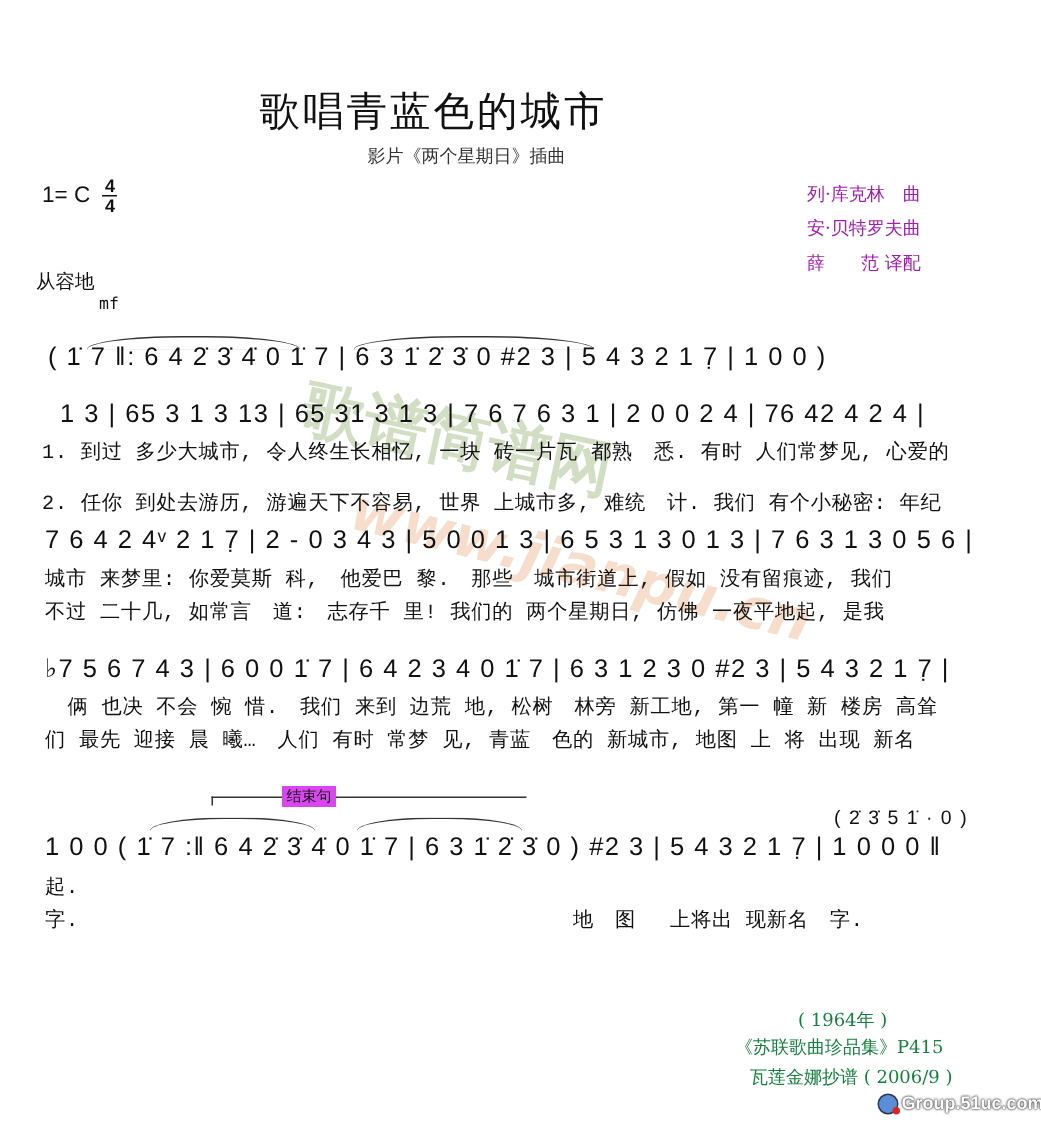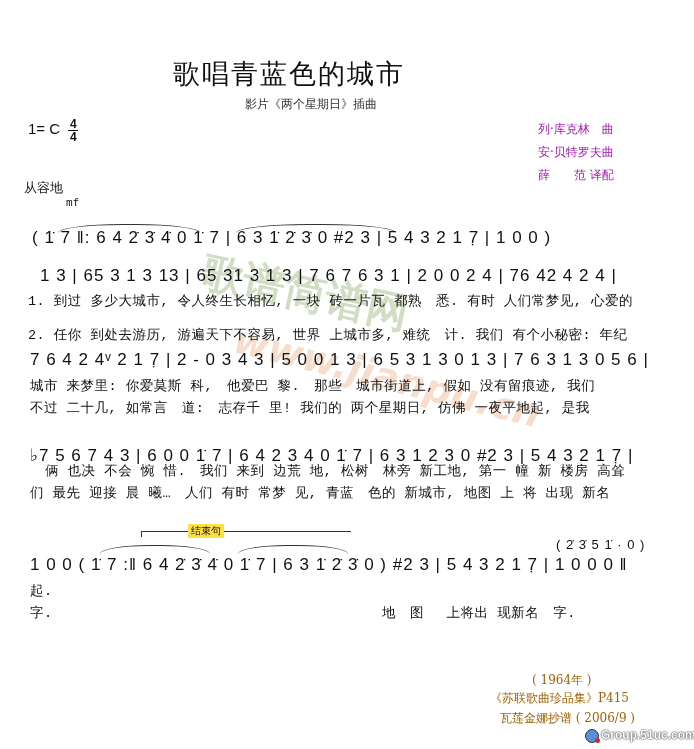--- a/index.html
+++ b/index.html
@@ -16,27 +16,27 @@
   .timesig .bar { border-top: 1.5px solid #111; width: 10px; margin: 0 auto; height: 0; }
   .credits { left: 538px; top: 118px; font-family: "DejaVu Serif", serif; font-size: 12px; line-height: 23px; color: #a21caf; }
   .tempo { left: 24px; top: 179px; font-size: 13px; }
   .dyn { left: 66px; top: 196px; font-size: 11px; font-family: "DejaVu Sans Mono", monospace; text-align: center; }
   .notes { font-family: "Liberation Sans", sans-serif; font-size: 17px; letter-spacing: 1px; }
   .lyr { font-size: 13.5px; font-family: Liberation Mono, monospace; letter-spacing: 0.5px; }
   .slur { position: absolute; border-top: 1px solid #333; border-radius: 50% 50% 0 0 / 10px 10px 0 0; height: 8px; }
   .watermark { position: absolute; left: 190px; top: 255px; width: 360px; height: 180px; opacity: 0.35; pointer-events: none; }
   .wm-text { position: absolute; font-size: 42px; font-weight: bold; color: #7da25a; transform: rotate(12deg); font-family: "DejaVu Sans", sans-serif; }
   .wm-url { position: absolute; font-size: 38px; font-weight: bold; font-style: italic; color: #e8a070; transform: rotate(14deg); font-family: "DejaVu Sans", sans-serif; }
-  .source { font-family: "DejaVu Serif", serif; font-size: 12px; color: #a16207; }
+  .source { font-family: "DejaVu Serif", serif; font-size: 12px; color: #15803d; }
   .logo { left: 585px; top: 728px; font-size: 12px; font-weight: bold; color: #fff; text-shadow: 0 0 2px #444, 0 0 1px #000; font-family: "Liberation Sans", sans-serif; }
   .logo-icon { display: inline-block; width: 12px; height: 12px; border-radius: 50%; background: #5a8fd8; border: 1px solid #335; vertical-align: middle; margin-right: 2px; position: relative; }
   .logo-icon::after { content: ""; position: absolute; width: 5px; height: 5px; border-radius: 50%; background: #d22; right: -2px; bottom: -1px; }
   .bracket { position: absolute; border-top: 1px solid #333; }
   .bracket-l { position: absolute; border-left: 1px solid #333; height: 6px; }
-  .endlabel { position: absolute; font-size: 10px; font-family: Liberation Mono, monospace; background: #fde047; padding: 0 3px; }
+  .endlabel { position: absolute; font-size: 10px; font-family: Liberation Mono, monospace; background: #d946ef; padding: 0 3px; }
 </style>
 </head>
 <body>
 
 <div class="abs title">歌唱青蓝色的城市</div>
 <div class="abs subtitle">影片《两个星期日》插曲</div>
 <div class="abs key">
   <span>1= C</span>
   <span class="timesig">
     <span>4</span>
@@ -62,21 +62,21 @@
 <div class="abs notes" style="left:32px; top:228px;">( 1̇ 7 ‖: 6 4 2̇ 3̇ 4̇ 0 1̇ 7 | 6 3 1̇ 2̇ 3̇ 0 #2 3 | 5 4 3 2 1 7̣ | 1 0 0 )</div>
 
 <div class="abs notes" style="left:40px; top:266px;text-align:right;">1 3 | 65 3 1 3 13 | 65 31 3 1 3 | 7 6 7 6 3 1 | 2 0 0 2 4 | 76 42 4 2 4 |</div>
 <div class="abs lyr" style="left:28px; top:292px;">1. 到过 多少大城市, 令人终生长相忆, 一块 砖一片瓦 都熟　悉. 有时 人们常梦见, 心爱的</div>
 <div class="abs lyr" style="left:28px; top:314px;margin-top:12px;">2. 任你 到处去游历, 游遍天下不容易, 世界 上城市多, 难统　计. 我们 有个小秘密: 年纪</div>
 
 <div class="abs notes" style="left:30px; top:350px;">7 6 4 2 4ᵛ 2 1 7̣ | 2 - 0 3 4 3 | 5 0 0 1 3 | 6 5 3 1 3 0 1 3 | 7 6 3 1 3 0 5 6 |</div>
 <div class="abs lyr" style="left:30px; top:377px;">城市 来梦里: 你爱莫斯 科,　他爱巴 黎.　那些　城市街道上, 假如 没有留痕迹, 我们</div>
 <div class="abs lyr" style="left:30px; top:399px;">不过 二十几, 如常言　道:　志存千 里! 我们的 两个星期日, 仿佛 一夜平地起, 是我</div>
 
-<div class="abs notes" style="left:30px; top:435px;margin-top:10px;">♭7 5 6 7 4 3 | 6 0 0 1̇ 7 | 6 4 2 3 4 0 1̇ 7 | 6 3 1 2 3 0 #2 3 | 5 4 3 2 1 7̣ |</div>
+<div class="abs notes" style="left:30px; top:435px;">♭7 5 6 7 4 3 | 6 0 0 1̇ 7 | 6 4 2 3 4 0 1̇ 7 | 6 3 1 2 3 0 #2 3 | 5 4 3 2 1 7̣ |</div>
 <div class="abs lyr" style="left:13px; top:462px;margin-left:32px;">俩 也决 不会 惋 惜.　我们 来到 边荒 地, 松树　林旁 新工地, 第一 幢 新 楼房 高耸</div>
 <div class="abs lyr" style="left:30px; top:484px;">们 最先 迎接 晨 曦…　人们 有时 常梦 见, 青蓝　色的 新城市, 地图 上 将 出现 新名</div>
 
 <div class="bracket-l" style="left:141px; top:531px;"></div>
 <div class="bracket" style="left:141px; top:531px; width:210px;"></div>
 <div class="endlabel" style="left:188px; top:524px;">结束句</div>
 <div class="abs notes" style="left:556px; top:537px; font-size:13px;">( 2̇ 3̇ 5 1̇ · 0 )</div>
 <div class="slur" style="left:100px; top:545px; width:110px;"></div>
 <div class="slur" style="left:238px; top:545px; width:110px;"></div>
 <div class="abs notes" style="left:30px; top:555px;">1 0 0 ( 1̇ 7 :‖ 6 4 2̇ 3̇ 4̇ 0 1̇ 7 | 6 3 1̇ 2̇ 3̇ 0 ) #2 3 | 5 4 3 2 1 7̣ | 1 0 0 0 ‖</div>

